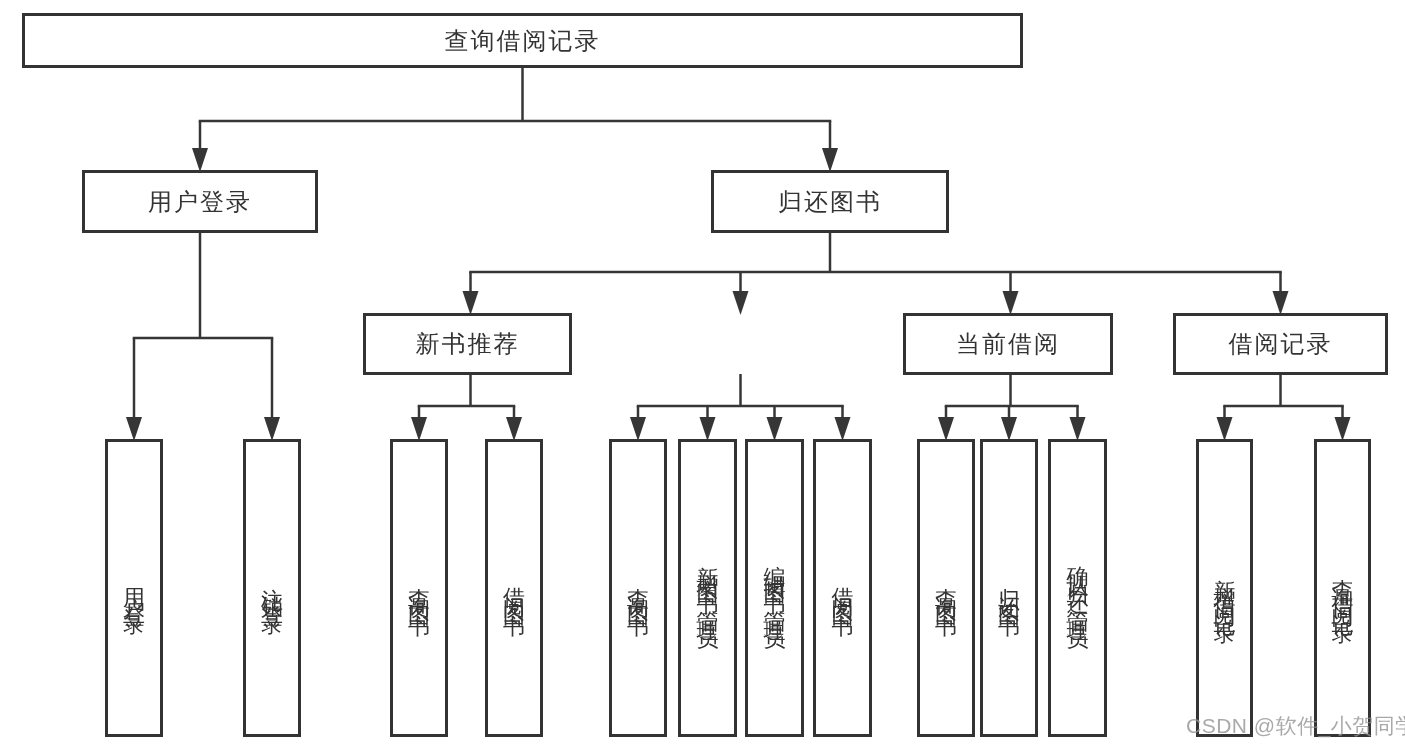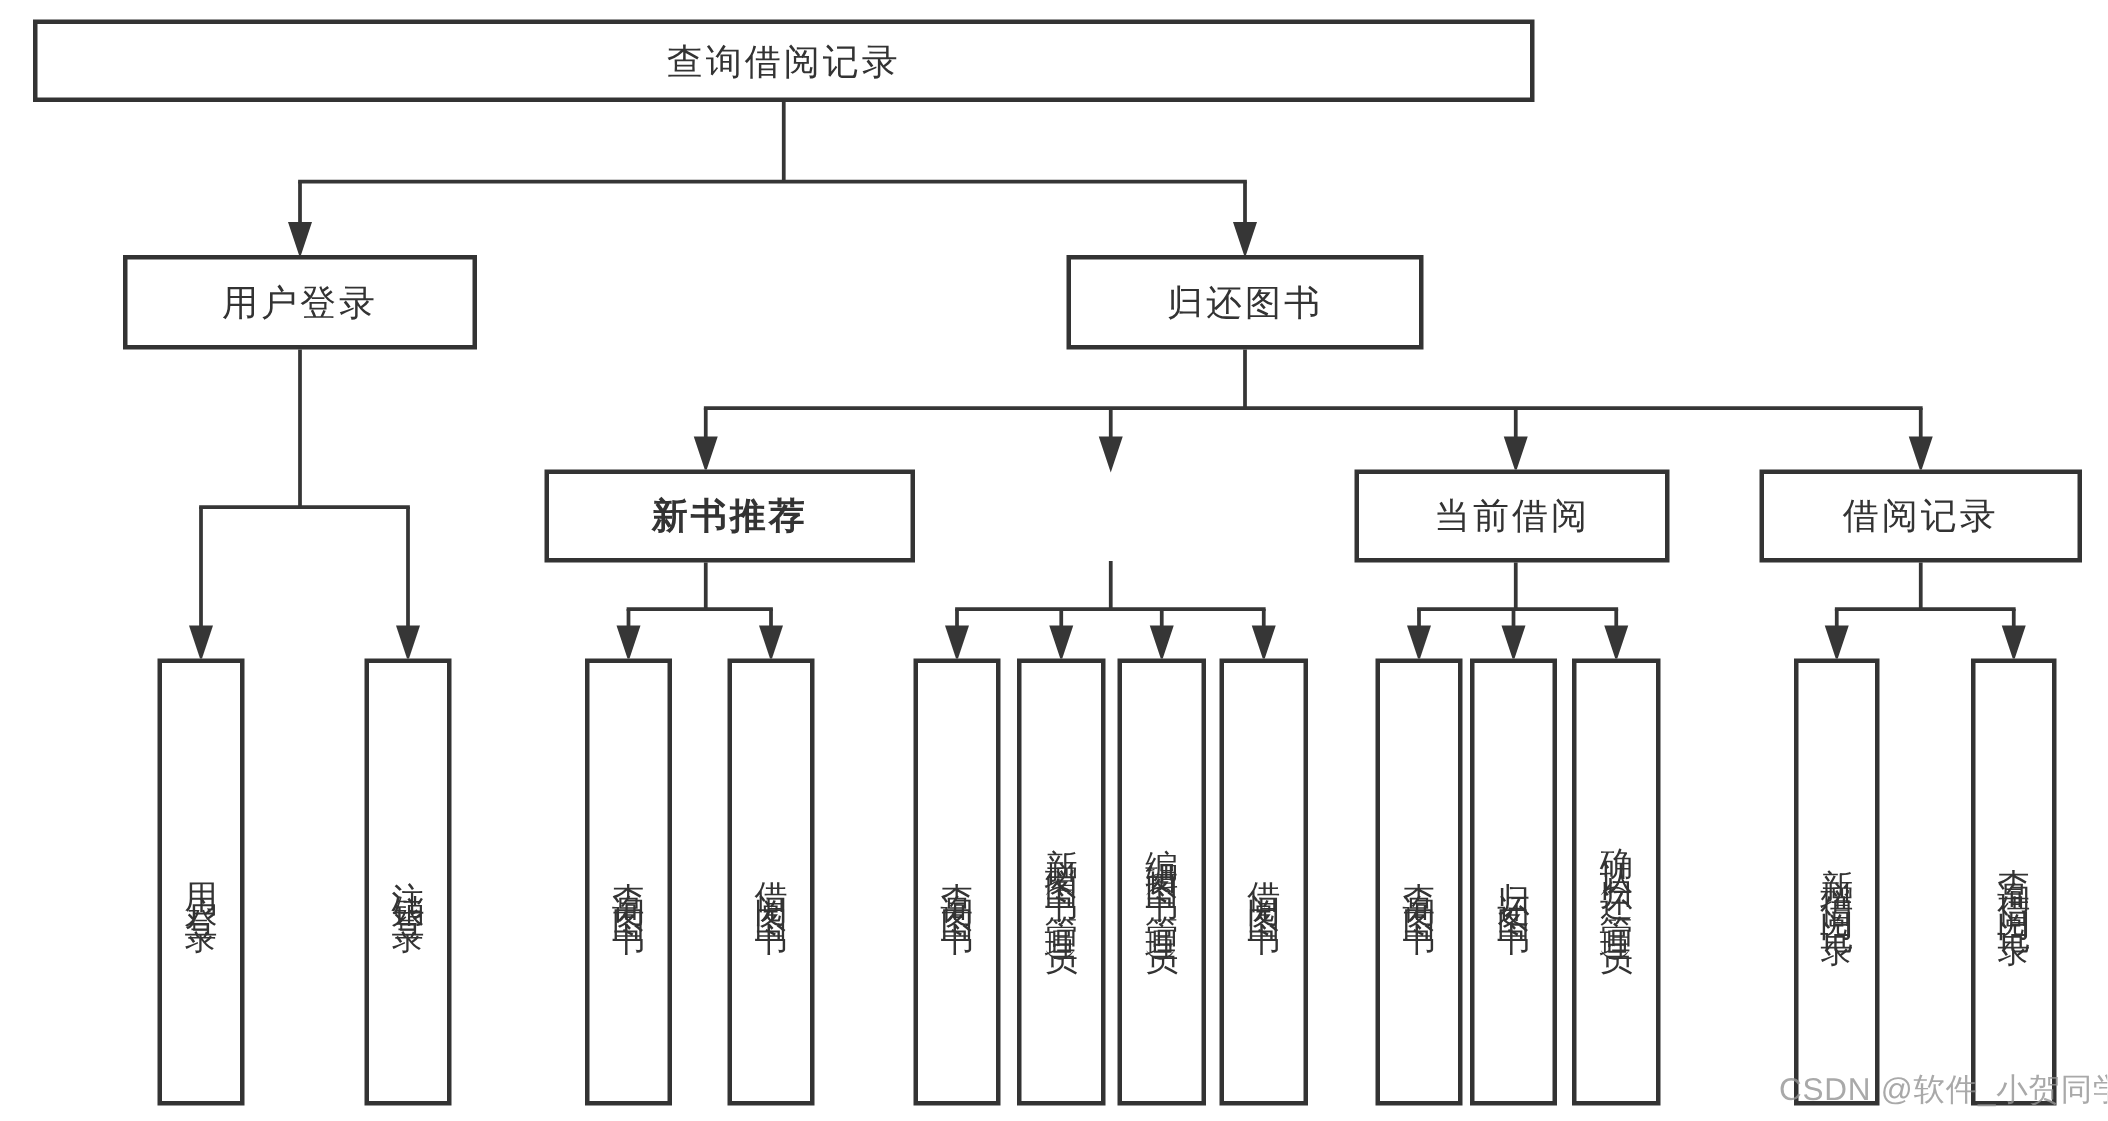--- a/index.html
+++ b/index.html
@@ -114,21 +114,21 @@
   <div id="watermark">CSDN @软件_小贺同学</div>
 <div class="node horiz" style="left: 22px; top: 13px; width: 1001px; height: 55px;">
       <span>查询借阅记录</span>
     </div>
     <div class="node horiz" style="left: 82px; top: 170px; width: 236px; height: 63px;">
       <span>用户登录</span>
     </div>
     <div class="node horiz" style="left: 711px; top: 170px; width: 238px; height: 63px;">
       <span>归还图书</span>
     </div>
-    <div class="node horiz" style="left: 363px; top: 313px; width: 247px; height: 62px; font-weight: bold;">
+    <div class="node horiz" style="left: 363px; top: 313px; width: 209px; height: 62px;">
       <span>新书推荐</span>
     </div>
     <div class="node horiz" style="left: 903px; top: 313px; width: 210px; height: 62px;">
       <span>当前借阅</span>
     </div>
     <div class="node horiz" style="left: 1173px; top: 313px; width: 215px; height: 62px;">
       <span>借阅记录</span>
     </div>
     <div class="node vert" style="left: 105px; top: 439px; width: 58px; height: 298px;">
       <span>用户登录</span>

